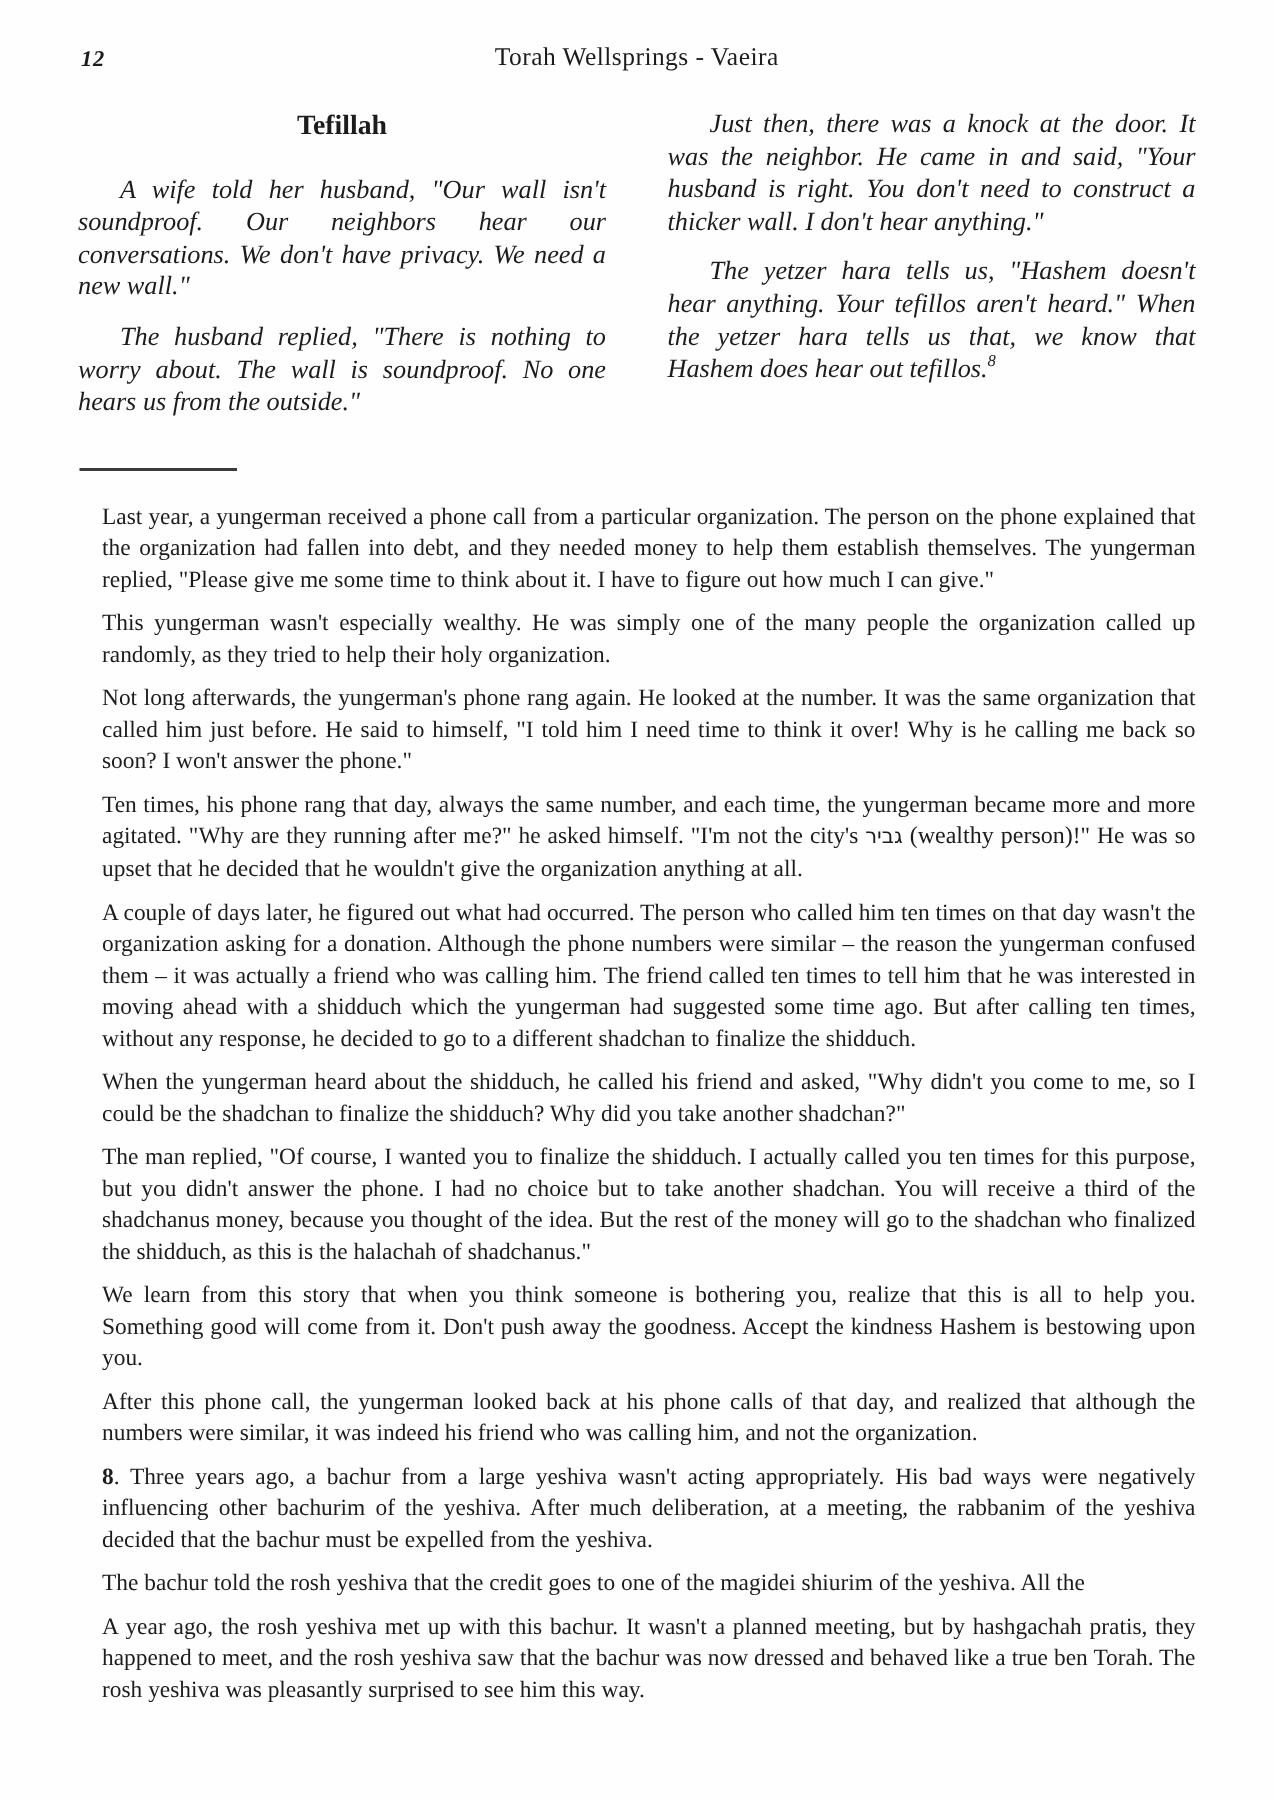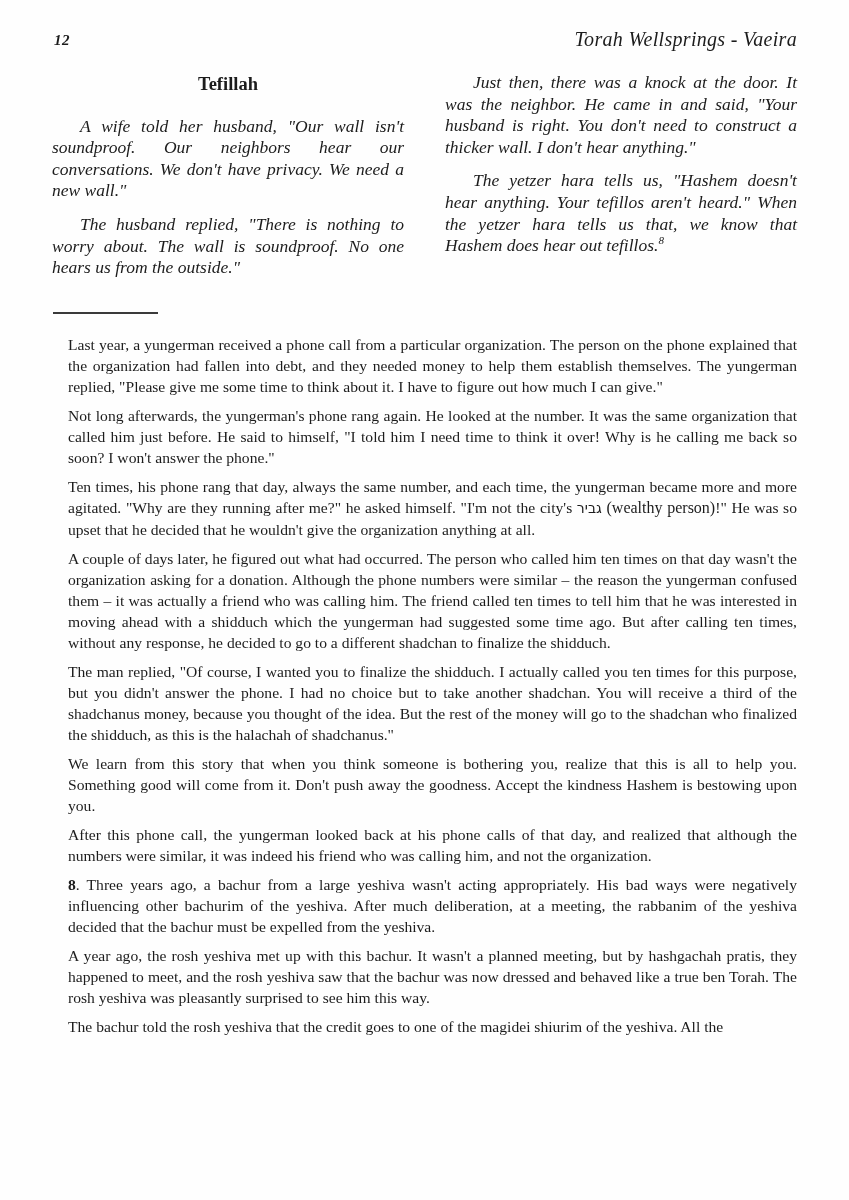--- a/index.html
+++ b/index.html
@@ -30,23 +30,22 @@
   .page-number {
     position: absolute;
     left: 2px;
     top: 4px;
     font-style: italic;
     font-weight: bold;
     font-size: 15px;
     letter-spacing: 0.5px;
   }
   .header-title {
-    text-align: right;
-    font-style: italic;
-    font-size: 20px;
+    text-align: center;
+    font-size: 17px;
     letter-spacing: 0.3px;
   }
   
   .columns {
     display: flex;
     gap: 41px;
   }
   .col {
     flex: 1 1 0;
     text-align: justify;
@@ -119,24 +118,26 @@
       <p>Just then, there was a knock at the door. It was the neighbor. He came in and said, "Your husband is right. You don't need to construct a thicker wall. I don't hear anything."</p>
       <p><span>The yetzer hara tells us, "Hashem doesn't hear anything. Your tefillos aren't heard." When the yetzer hara tells us that, we know that Hashem does hear out tefillos.</span><sup class="fn-ref">8</sup></p>
     </div>
 
   </div>
 
   <hr class="footnote-divider">
 
   <div class="footnotes">
     <p>Last year, a yungerman received a phone call from a particular organization. The person on the phone explained that the organization had fallen into debt, and they needed money to help them establish themselves. The yungerman replied, "Please give me some time to think about it. I have to figure out how much I can give."</p>
+    <p>This yungerman wasn't especially wealthy. He was simply one of the many people the organization called up randomly, as they tried to help their holy organization.</p>
     <p>Not long afterwards, the yungerman's phone rang again. He looked at the number. It was the same organization that called him just before. He said to himself, "I told him I need time to think it over! Why is he calling me back so soon? I won't answer the phone."</p>
     <p><span>Ten times, his phone rang that day, always the same number, and each time, the yungerman became more and more agitated. "Why are they running after me?" he asked himself. "I'm not the city's </span><span class="hebrew">גביר</span><span class="paren-note"> (wealthy person)</span><span>!" He was so upset that he decided that he wouldn't give the organization anything at all.</span></p>
     <p>A couple of days later, he figured out what had occurred. The person who called him ten times on that day wasn't the organization asking for a donation. Although the phone numbers were similar – the reason the yungerman confused them – it was actually a friend who was calling him. The friend called ten times to tell him that he was interested in moving ahead with a shidduch which the yungerman had suggested some time ago. But after calling ten times, without any response, he decided to go to a different shadchan to finalize the shidduch.</p>
+    <p>When the yungerman heard about the shidduch, he called his friend and asked, "Why didn't you come to me, so I could be the shadchan to finalize the shidduch? Why did you take another shadchan?"</p>
     <p>The man replied, "Of course, I wanted you to finalize the shidduch. I actually called you ten times for this purpose, but you didn't answer the phone. I had no choice but to take another shadchan. You will receive a third of the shadchanus money, because you thought of the idea. But the rest of the money will go to the shadchan who finalized the shidduch, as this is the halachah of shadchanus."</p>
     <p>We learn from this story that when you think someone is bothering you, realize that this is all to help you. Something good will come from it. Don't push away the goodness. Accept the kindness Hashem is bestowing upon you.</p>
     <p>After this phone call, the yungerman looked back at his phone calls of that day, and realized that although the numbers were similar, it was indeed his friend who was calling him, and not the organization.</p>
     <p><span class="fn-marker">8</span><span>. Three years ago, a bachur from a large yeshiva wasn't acting appropriately. His bad ways were negatively influencing other bachurim of the yeshiva. After much deliberation, at a meeting, the rabbanim of the yeshiva decided that the bachur must be expelled from the yeshiva.</span></p>
+    <p>The bachur told the rosh yeshiva that the credit goes to one of the magidei shiurim of the yeshiva. All the</p>
     <p>A year ago, the rosh yeshiva met up with this bachur. It wasn't a planned meeting, but by hashgachah pratis, they happened to meet, and the rosh yeshiva saw that the bachur was now dressed and behaved like a true ben Torah. The rosh yeshiva was pleasantly surprised to see him this way.</p>
-    <p>The bachur told the rosh yeshiva that the credit goes to one of the magidei shiurim of the yeshiva. All the</p>
   </div>
 
 </div>
 
 </body></html>

